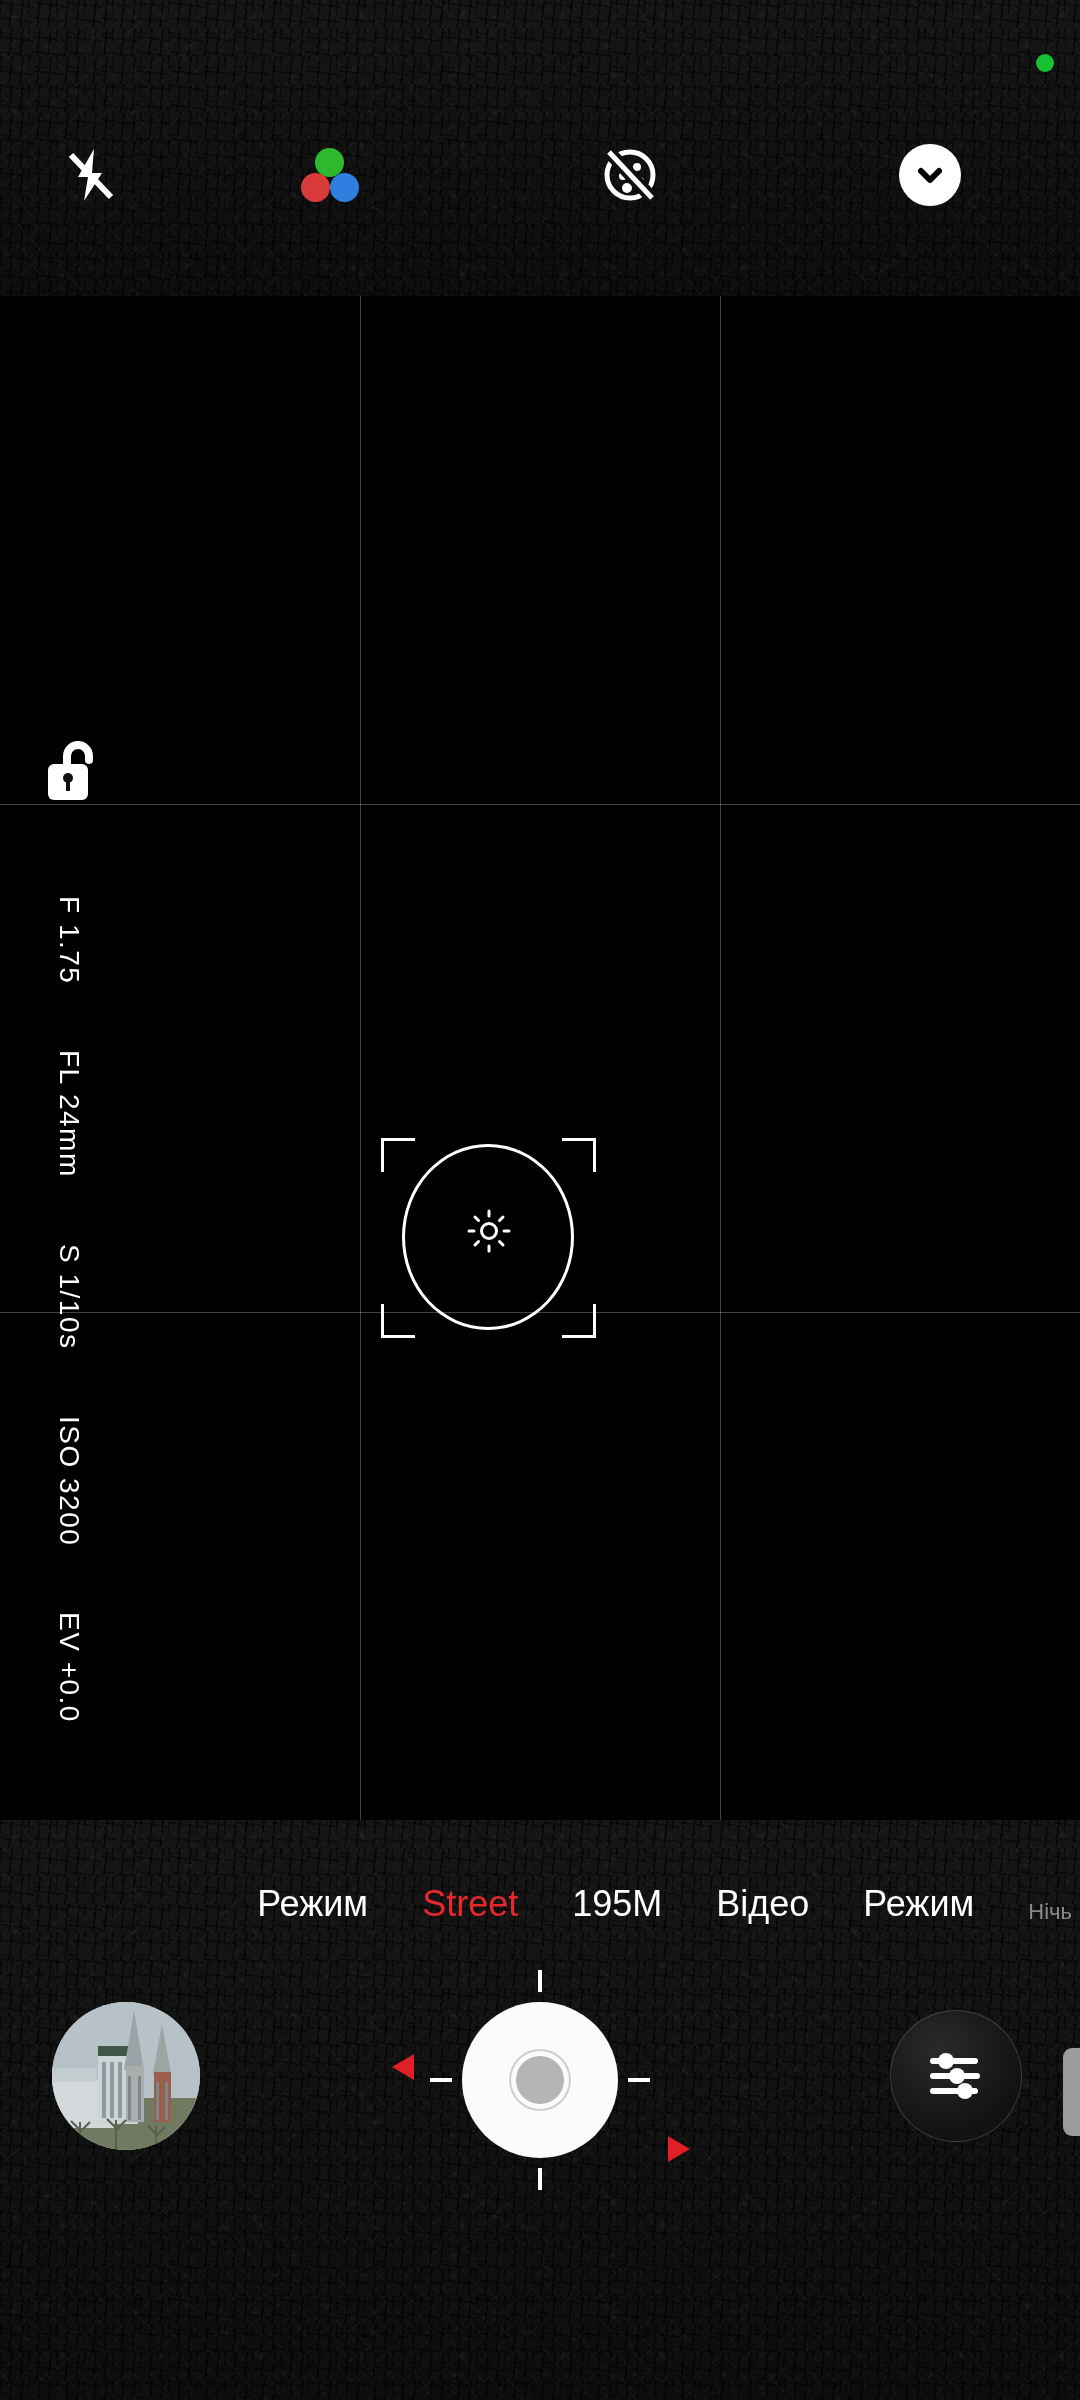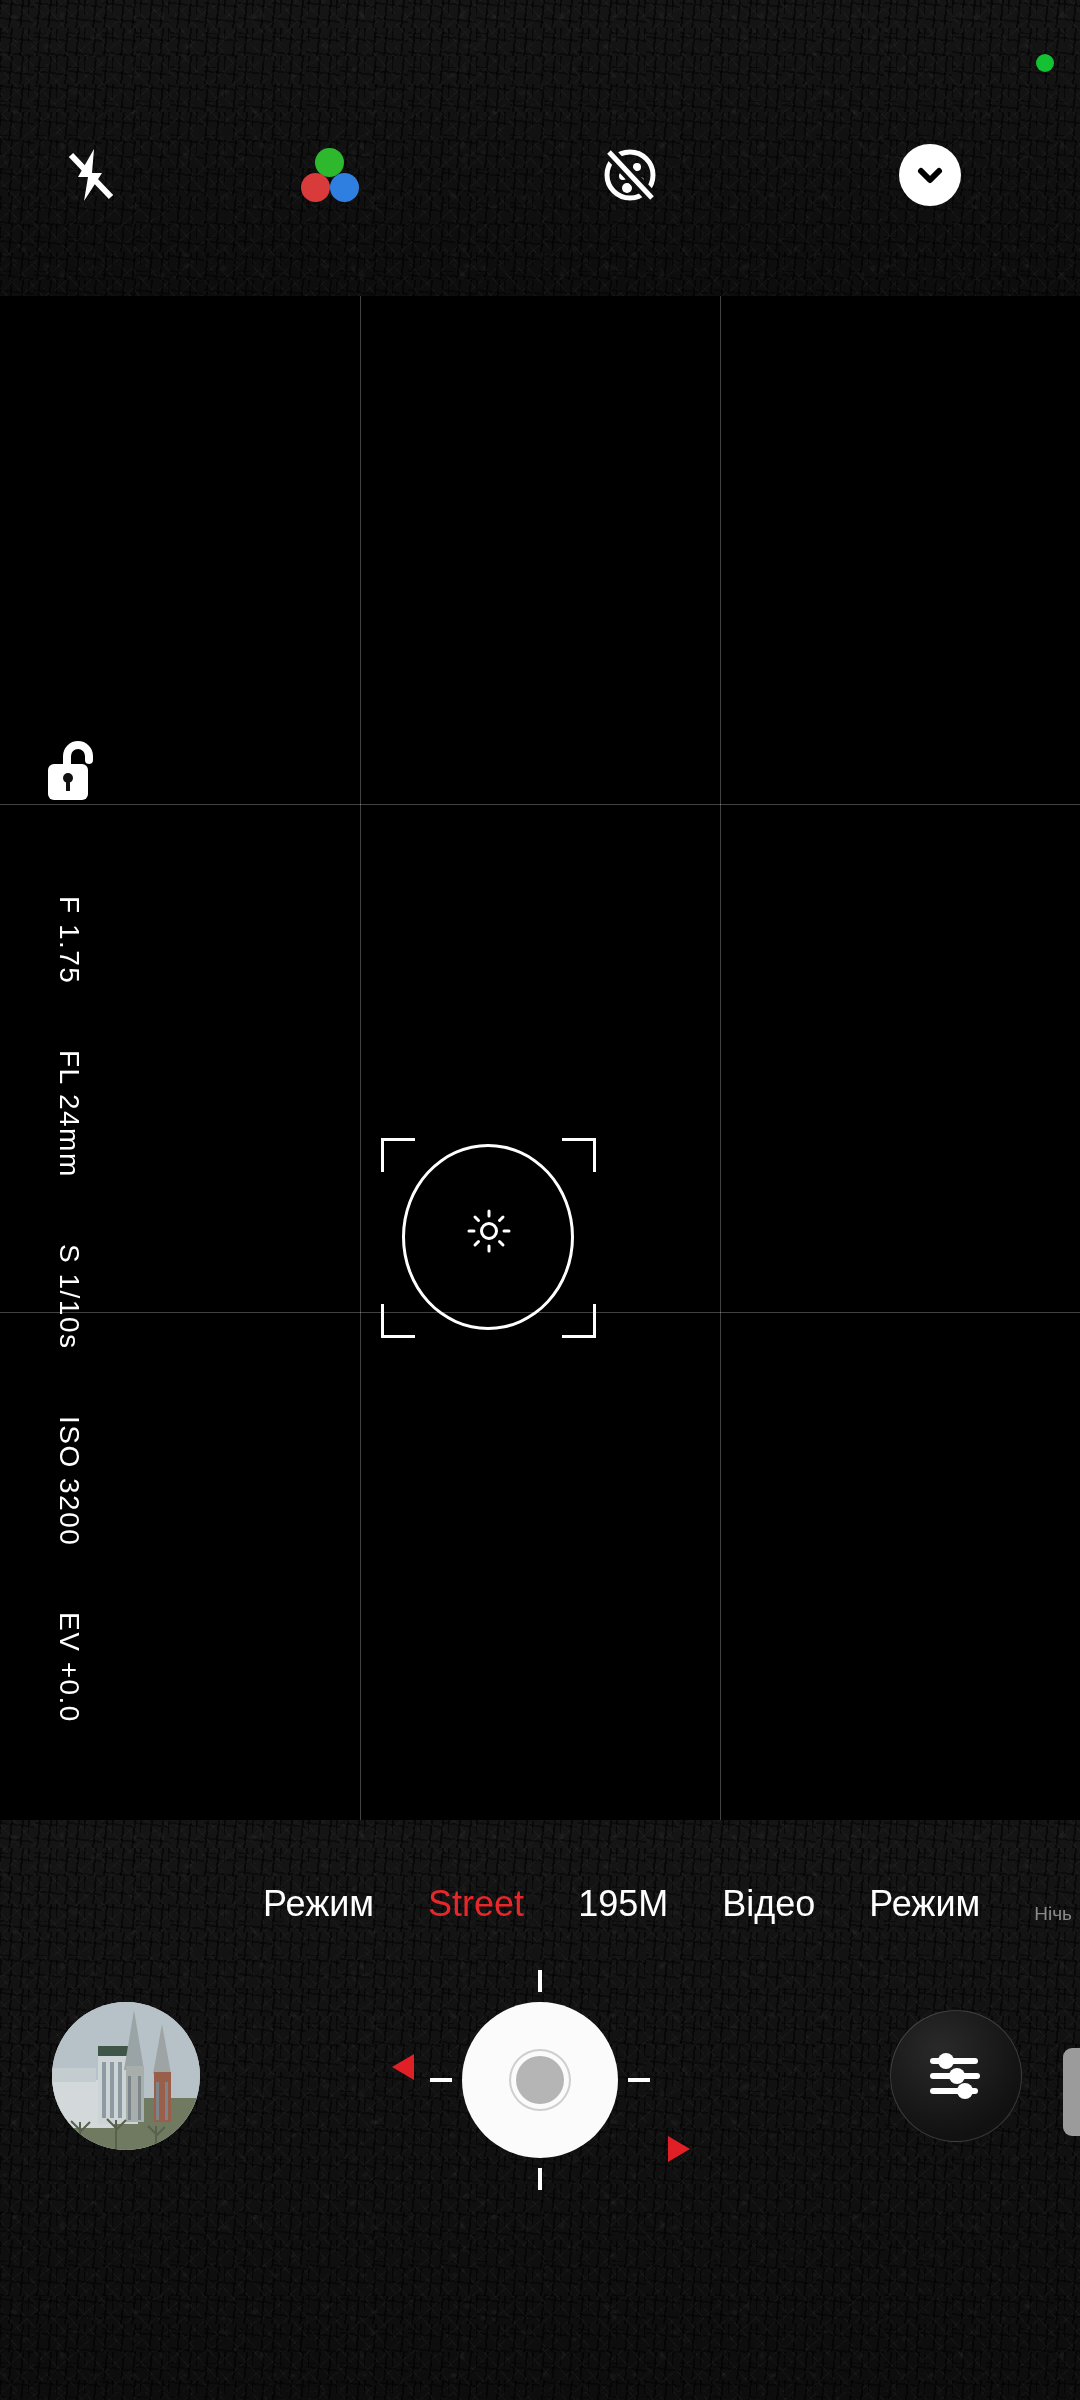--- a/index.html
+++ b/index.html
@@ -122,21 +122,21 @@
   .lens-opt.active .num,.lens-opt.active .unit{ color:#262626; }
 
   
   #mode-strip{
     position:absolute; top:1855px; left:0; width:1080px; height:70px;
     display:flex; align-items:flex-end; justify-content:flex-end; gap:54px;
     padding-right:8px; overflow:hidden;
   }
   .mode-item{ font-size:36px; color:#fff; white-space:nowrap; }
   .mode-item.active{ color:#e8272b; }
-  .mode-item.clipped{ font-size:19px; color:#8a8a8a; }
+  .mode-item.clipped{ font-size:22px; color:#8a8a8a; }
 
   
   #gallery-btn{
     position:absolute; left:52px; top:2002px; width:148px; height:148px;
     border-radius:50%; overflow:hidden;
   }
   #thumb{ width:148px; height:148px; position:relative;
     background:linear-gradient(#b9c4cb 0%, #c2cbd1 38%, #9aa7a4 63%, #5c6b52 100%); }
 
   #shutter-wrap{ position:absolute; left:462px; top:2002px; width:156px; height:156px; }

